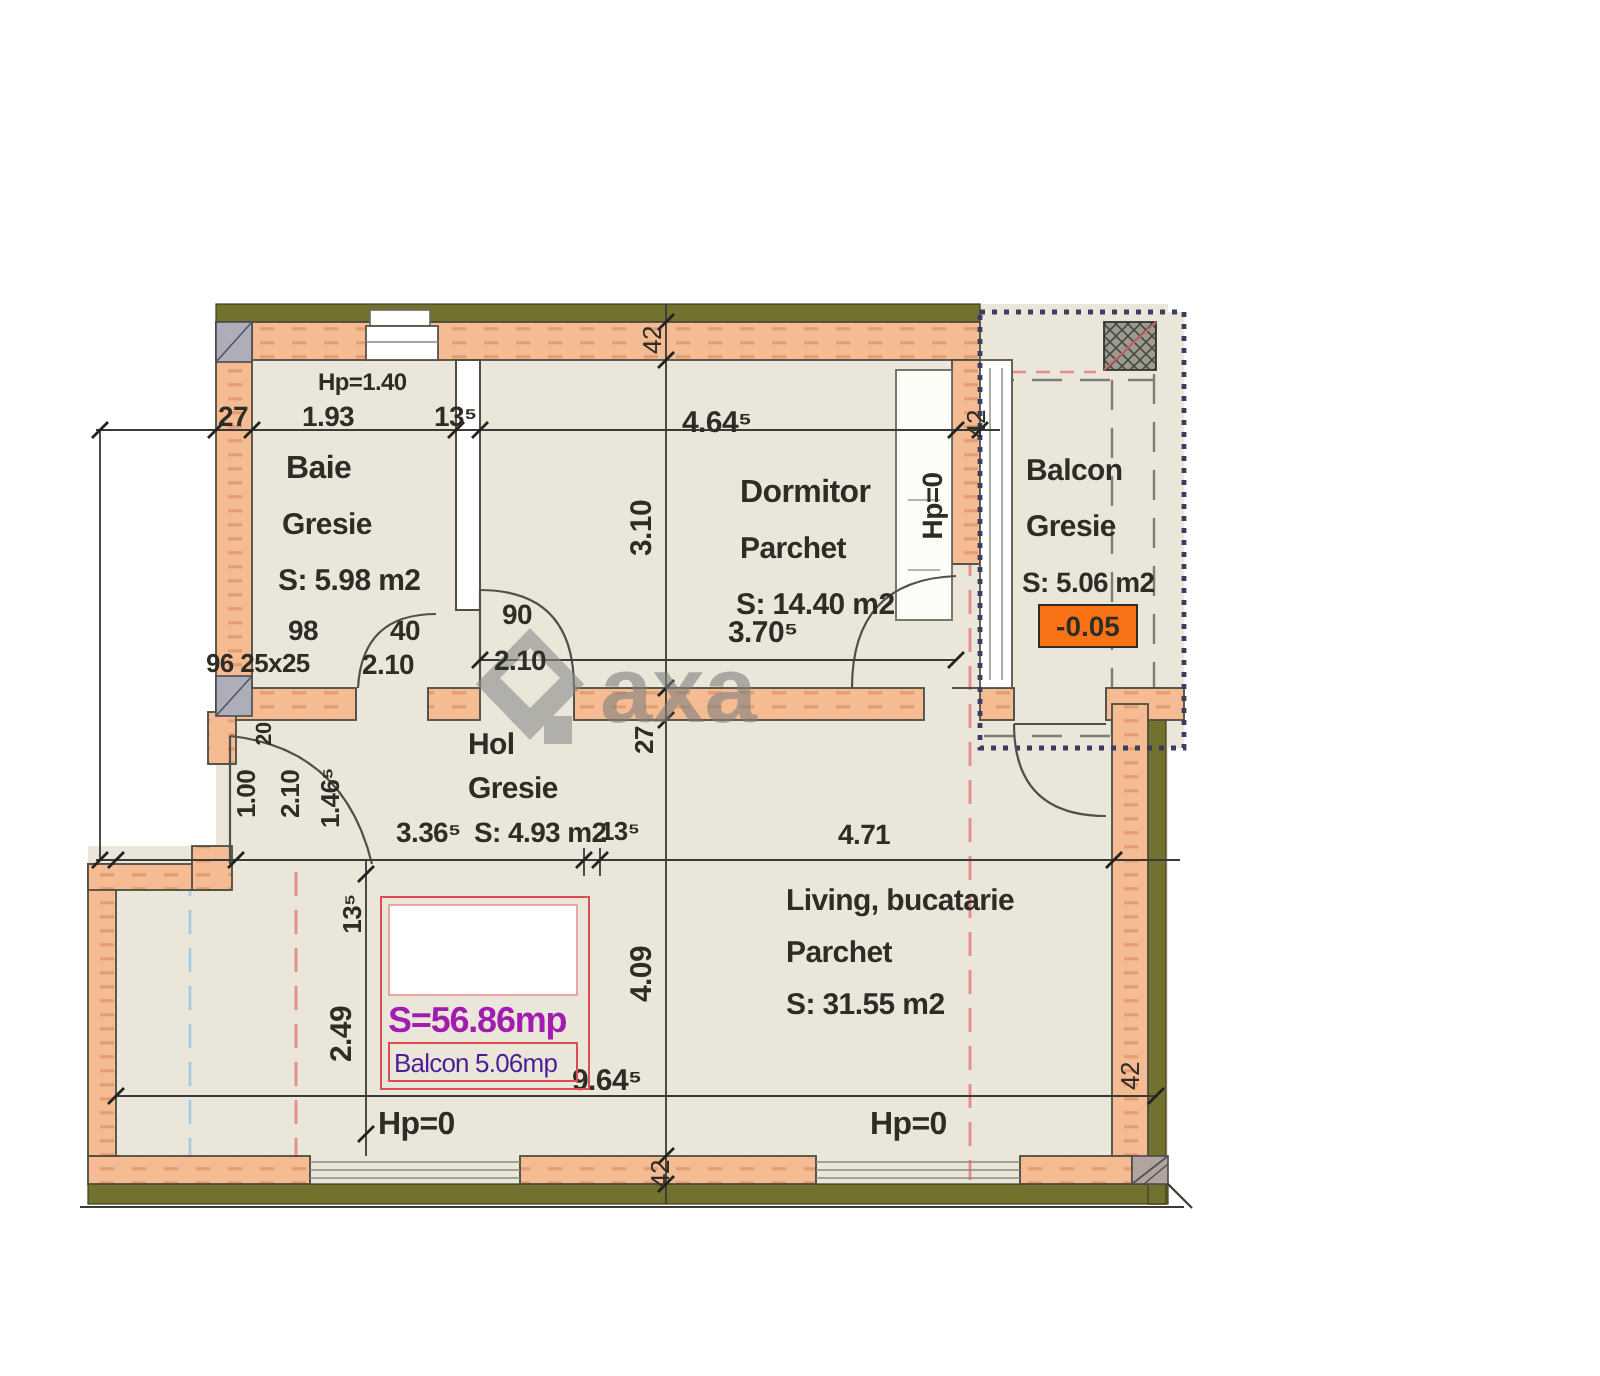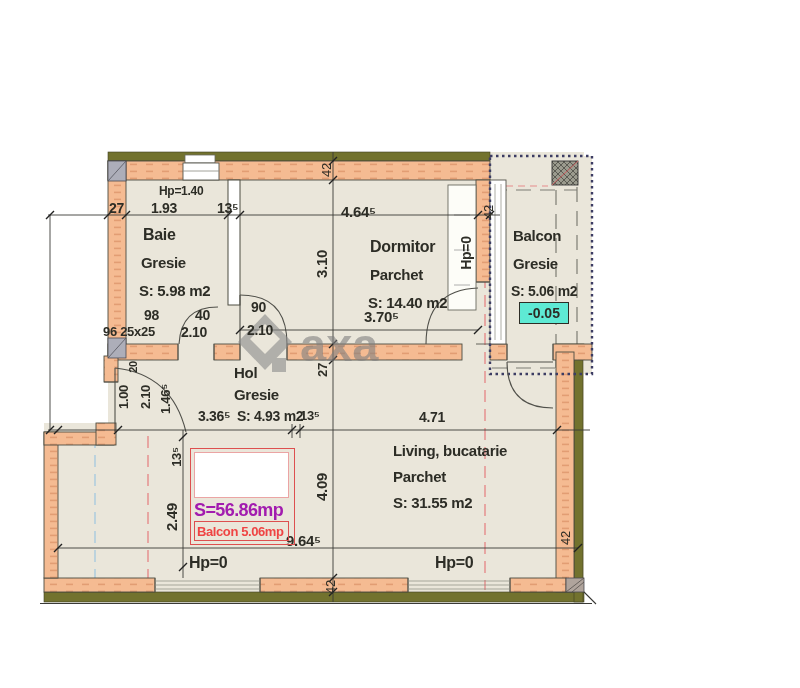--- a/index.html
+++ b/index.html
@@ -5,35 +5,35 @@
   html,body{margin:0;padding:0;background:#fff;}
   #stage{position:relative;width:800px;height:688px;background:#ffffff;overflow:hidden;
          font-family:"Liberation Sans","DejaVu Sans",sans-serif;}
   #plan-svg{position:absolute;left:0;top:0;z-index:1;}
   .lbl{position:absolute;z-index:3;color:#2d2d26;white-space:nowrap;letter-spacing:-0.3px;line-height:1;}
   .v{transform:translate(-50%,-50%) rotate(-90deg);}
   .f11{font-size:11px}.f13{font-size:13px}.f14{font-size:14px}.f15{font-size:15px}
   .f16{font-size:16px}.f18{font-size:12px}
   .b{font-weight:700}.sb{font-weight:600}
   .levelbox{position:absolute;z-index:3;left:519px;top:302px;width:48px;height:20px;
-    border:1.6px solid #2d2d26;background:#5eead4;display:flex;align-items:center;justify-content:center;
+    border:1.6px solid #2d2d26;background:#f97316;display:flex;align-items:center;justify-content:center;
     font-size:14px;font-weight:700;color:#2d2d26;}
   #watermark{position:absolute;left:238px;top:310px;height:68px;z-index:2;display:flex;
     align-items:center;gap:8px;opacity:0.6;}
   #watermark .wm-gray{font-size:47px;font-weight:700;color:#808080;letter-spacing:0;}
   #watermark .wm-red{font-size:47px;font-weight:700;color:#e2716d;letter-spacing:0;}
   #summary-box{position:absolute;left:190px;top:448px;width:103px;height:95px;z-index:4;
     border:1.6px solid #dd4f4f;}
   #summary-box .whitecard{position:absolute;left:3px;top:3px;width:93px;height:44px;
     background:#fff;border:1px solid #eba4a4;}
   #summary-box .total{position:absolute;left:3px;top:51px;font-size:18px;font-weight:700;
     color:#a21caf;letter-spacing:-0.6px;}
   #summary-box .balcbox{position:absolute;left:3px;top:72px;width:93px;height:18px;
     border:1.2px solid #dd4f4f;display:flex;align-items:center;}
-  #summary-box .balcbox span{font-size:13px;font-weight:700;color:#ef4444;padding-left:2px;letter-spacing:-0.4px;}
+  #summary-box .balcbox span{font-size:13px;font-weight:400;color:#4c1d95;padding-left:2px;letter-spacing:-0.4px;}
 </style>
 </head>
 <body>
 
 <div id="stage">
 
   <svg id="plan-svg" width="800" height="688" viewBox="0 0 800 688">
     <defs>
       <pattern id="wh" width="16" height="7" patternUnits="userSpaceOnUse">
         <rect width="16" height="7" fill="#f5bb92"></rect>

